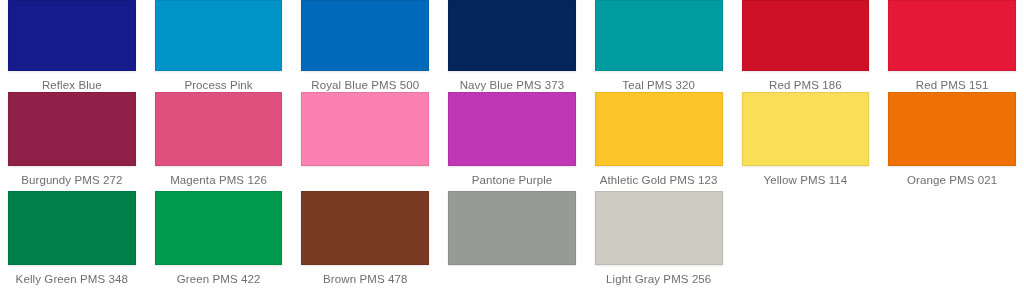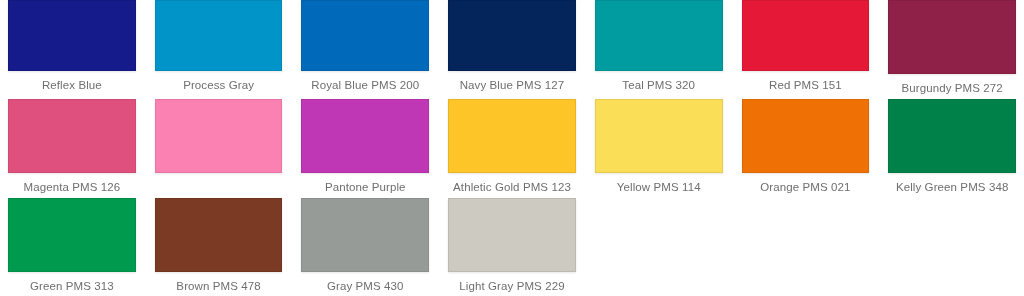--- a/index.html
+++ b/index.html
@@ -54,33 +54,37 @@
 </head>
 <body style="background: rgb(255, 255, 255);">
 
 <div id="palette-grid">
     <div class="swatch-cell row-1">
       <div class="swatch-chip" style="background-color: rgb(21, 27, 138);"></div>
       <div class="swatch-label">Reflex Blue</div>
     </div>
     <div class="swatch-cell row-1">
       <div class="swatch-chip" style="background-color: rgb(0, 148, 200);"></div>
-      <div class="swatch-label">Process Gray</div>
+      <div class="swatch-label">Process Pink</div>
     </div>
     <div class="swatch-cell row-1">
       <div class="swatch-chip" style="background-color: rgb(0, 105, 185);"></div>
-      <div class="swatch-label">Royal Blue PMS 200</div>
+      <div class="swatch-label">Royal Blue PMS 500</div>
     </div>
     <div class="swatch-cell row-1">
       <div class="swatch-chip" style="background-color: rgb(4, 36, 92);"></div>
-      <div class="swatch-label">Navy Blue PMS 127</div>
+      <div class="swatch-label">Navy Blue PMS 373</div>
     </div>
     <div class="swatch-cell row-1">
       <div class="swatch-chip" style="background-color: rgb(0, 156, 160);"></div>
       <div class="swatch-label">Teal PMS 320</div>
+    </div>
+    <div class="swatch-cell row-1">
+      <div class="swatch-chip" style="background-color: rgb(206, 17, 38);"></div>
+      <div class="swatch-label">Red PMS 186</div>
     </div>
     <div class="swatch-cell row-1">
       <div class="swatch-chip" style="background-color: rgb(229, 25, 55);"></div>
       <div class="swatch-label">Red PMS 151</div>
     </div>
     <div class="swatch-cell row-2">
       <div class="swatch-chip" style="background-color: rgb(143, 32, 72);"></div>
       <div class="swatch-label">Burgundy PMS 272</div>
     </div>
     <div class="swatch-cell row-2">
@@ -105,27 +109,26 @@
     <div class="swatch-cell row-3">
       <div class="swatch-chip" style="background-color: rgb(239, 113, 5);"></div>
       <div class="swatch-label">Orange PMS 021</div>
     </div>
     <div class="swatch-cell row-3">
       <div class="swatch-chip" style="background-color: rgb(0, 129, 74);"></div>
       <div class="swatch-label">Kelly Green PMS 348</div>
     </div>
     <div class="swatch-cell row-3">
       <div class="swatch-chip" style="background-color: rgb(0, 154, 78);"></div>
-      <div class="swatch-label">Green PMS 313</div>
+      <div class="swatch-label">Green PMS 422</div>
     </div>
     <div class="swatch-cell row-3">
       <div class="swatch-chip" style="background-color: rgb(122, 58, 36);"></div>
       <div class="swatch-label">Brown PMS 478</div>
     </div>
     <div class="swatch-cell row-3">
       <div class="swatch-chip" style="background-color: rgb(150, 155, 152);"></div>
-      <div class="swatch-label">Gray PMS 430</div>
     </div>
     <div class="swatch-cell row-3">
       <div class="swatch-chip" style="background-color: rgb(205, 202, 193);"></div>
-      <div class="swatch-label">Light Gray PMS 229</div>
+      <div class="swatch-label">Light Gray PMS 256</div>
     </div>
   </div>
 
 </body></html>

